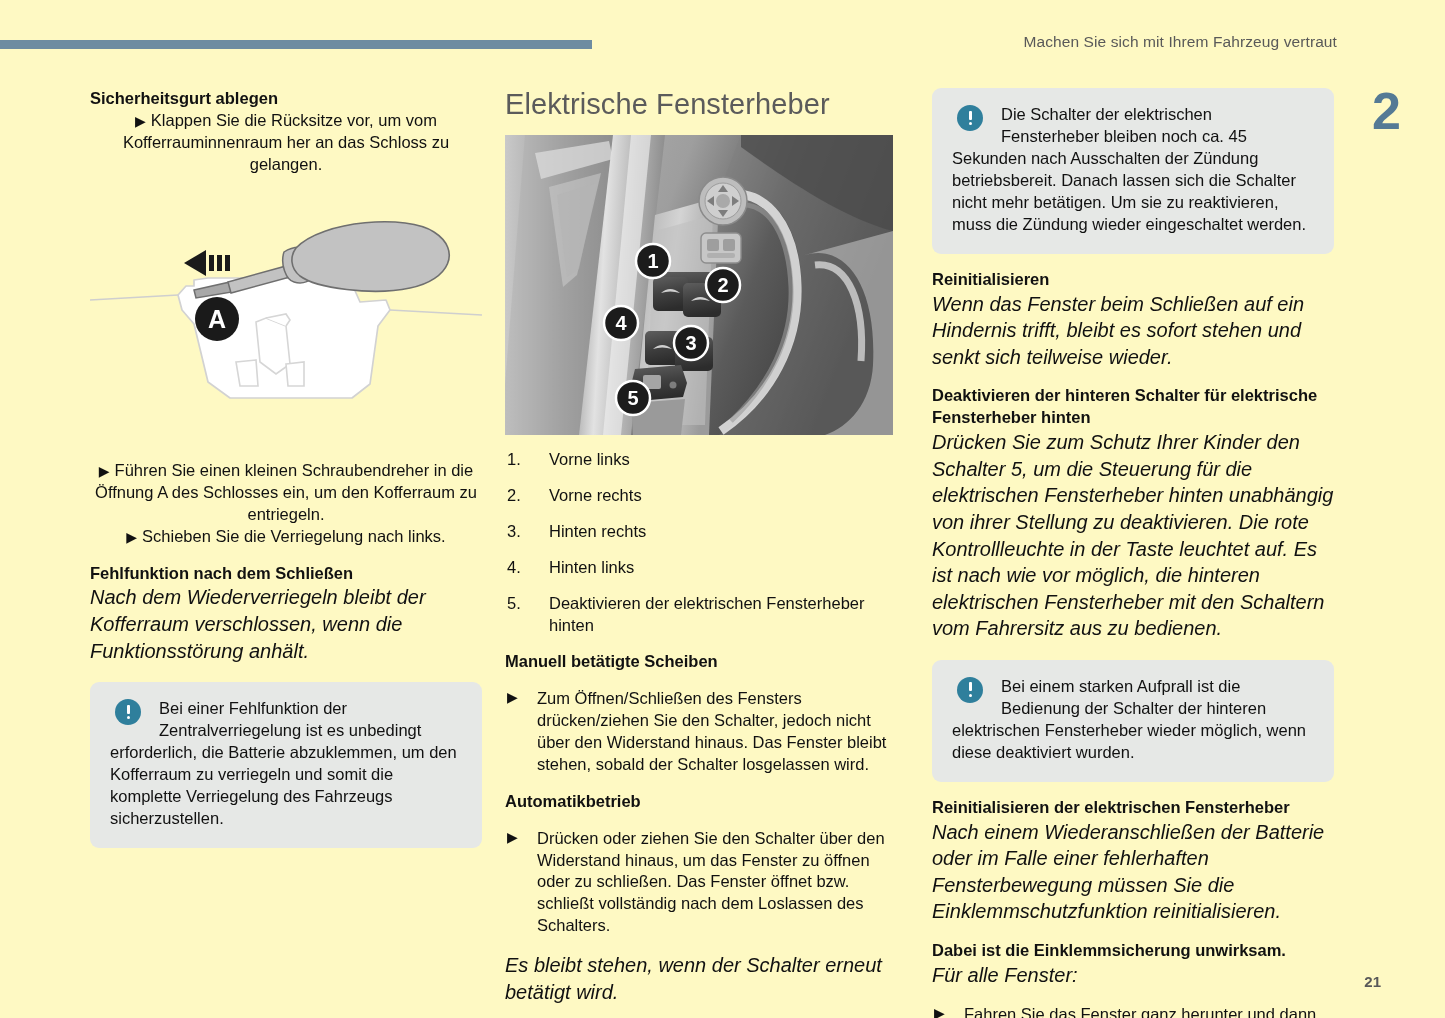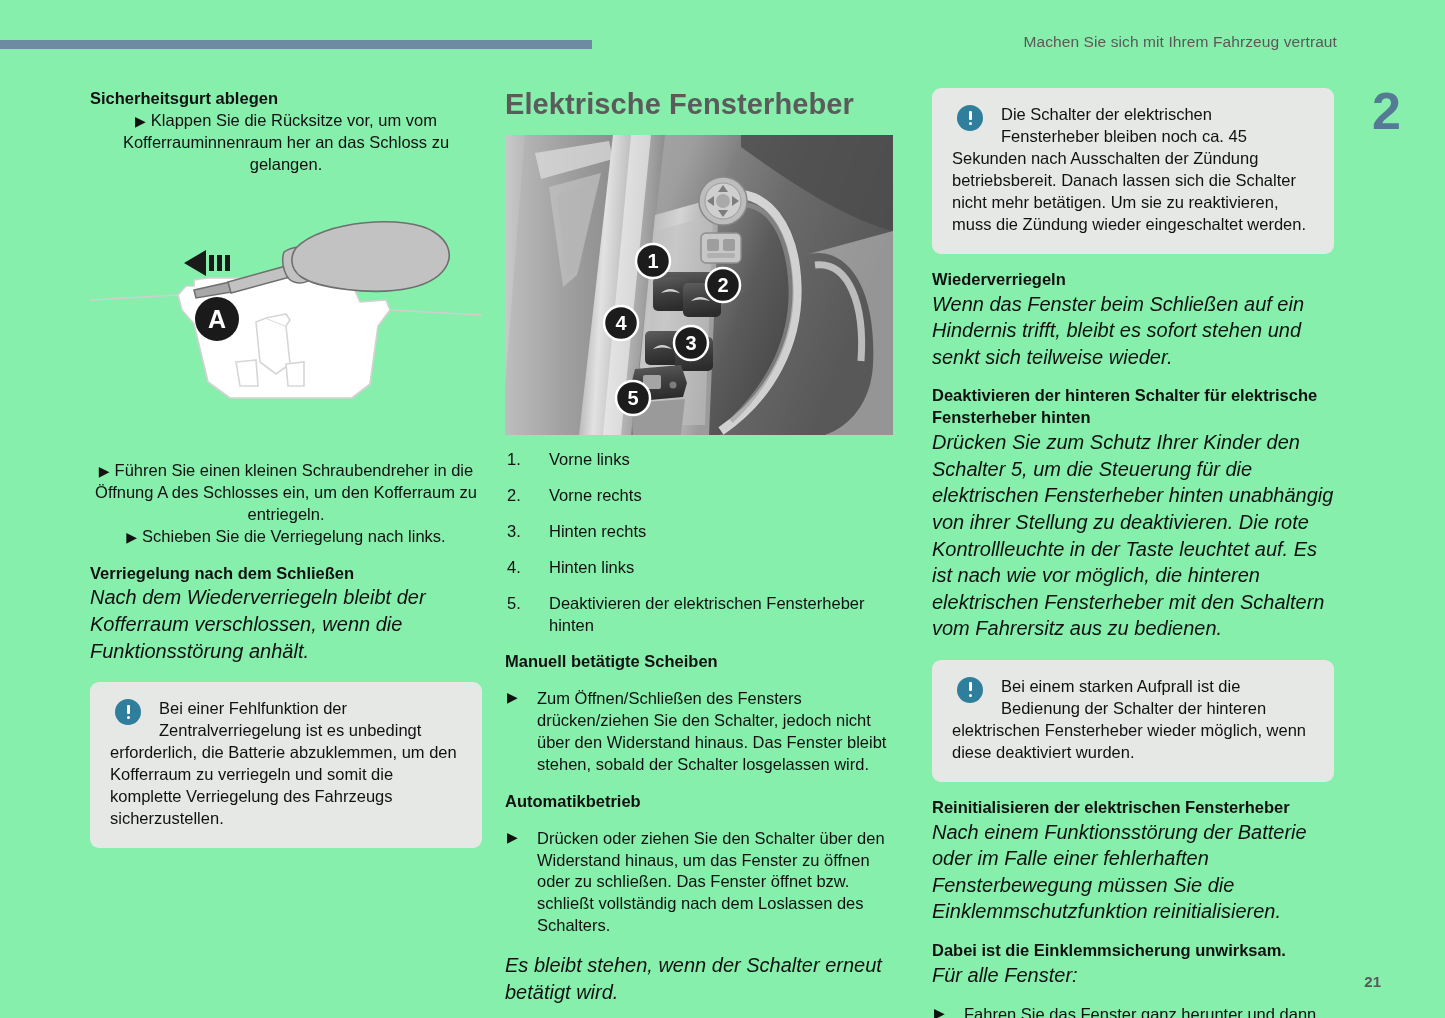--- a/index.html
+++ b/index.html
@@ -7,21 +7,21 @@
     width: 1445px;
     height: 1018px;
     background: #ffffff;
     font-family: "Liberation Sans", sans-serif;
     overflow: hidden;
   }
   .page {
     position: relative;
     width: 1445px;
     height: 1018px;
-    background: #86efac;
+    background: #fef9c3;
   }
 
   
   .header-rule {
     position: absolute;
     left: 0; top: 40px;
     width: 592px; height: 9px;
     background: #6d8ca1;
   }
   .header-title {
@@ -54,21 +54,21 @@
     top: 88px;
     width: 392px;
   }
   .col-1 { left: 90px; }
   .col-2 { left: 505px; }
   .col-3 { left: 932px; width: 402px; }
 
   
   .h1 {
     font-size: 29px;
-    font-weight: bold;
+    font-weight: normal;
     color: #5b5b5b;
     letter-spacing: .1px;
     margin-bottom: 14px;
     line-height: 1.15;
   }
   .h3 {
     font-size: 16.5px;
     font-weight: bold;
     color: #111;
     line-height: 1.33;
@@ -228,21 +228,21 @@
 
         <circle cx="127" cy="105" r="22" fill="#1a1a1a"></circle>
         <text x="127" y="114" text-anchor="middle" font-family="Liberation Sans, sans-serif" font-size="25" font-weight="bold" fill="#ffffff">A</text>
       </svg>
     </div>
 
     <p class="bullet" style="margin-top:16px"><span class="arrow">▶</span><span>Führen Sie einen kleinen Schraubendreher in die Öffnung A des Schlosses ein, um den Kofferraum zu entriegeln.</span></p>
 
     <p class="bullet"><span class="arrow">▶</span><span>Schieben Sie die Verriegelung nach links.</span></p>
 
-    <div class="h3">Verriegelung nach dem Schließen</div>
+    <div class="h3">Fehlfunktion nach dem Schließen</div>
     <p class="body">Nach dem Wiederverriegeln bleibt der Kofferraum verschlossen, wenn die Funktionsstörung anhält.</p>
 
     <div class="note">
       <span class="info-icon"></span>
       <span class="note-text">Bei einer Fehlfunktion der Zentralverriegelung ist es unbedingt erforderlich, die Batterie abzuklemmen, um den Kofferraum zu verriegeln und somit die komplette Verriegelung des Fahrzeugs sicherzustellen.</span>
     </div>
   </div>
 
   <div class="col col-2">
 
@@ -383,35 +383,35 @@
   </div>
 
   <div class="col col-3">
 
     <div class="note" style="margin-top:0">
       <span class="info-icon"></span>
       <span class="note-text">Die Schalter der elektrischen Fensterheber bleiben noch ca. 45 Sekunden nach Ausschalten der Zündung betriebsbereit.
 Danach lassen sich die Schalter nicht mehr betätigen. Um sie zu reaktivieren, muss die Zündung wieder eingeschaltet werden.</span>
     </div>
 
-    <div class="h3">Wiederverriegeln</div>
+    <div class="h3">Reinitialisieren</div>
     <p class="body">Wenn das Fenster beim Schließen auf ein Hindernis trifft, bleibt es sofort stehen und senkt sich teilweise wieder.</p>
 
     <div class="h3">Deaktivieren der hinteren Schalter für elektrische Fensterheber hinten</div>
     <p class="body">Drücken Sie zum Schutz Ihrer Kinder den Schalter 5, um die Steuerung für die elektrischen Fensterheber hinten unabhängig von ihrer Stellung zu deaktivieren.
 Die rote Kontrollleuchte in der Taste leuchtet auf.
 Es ist nach wie vor möglich, die hinteren elektrischen Fensterheber mit den Schaltern vom Fahrersitz aus zu bedienen.</p>
 
     <div class="note">
       <span class="info-icon"></span>
       <span class="note-text">Bei einem starken Aufprall ist die Bedienung der Schalter der hinteren elektrischen Fensterheber wieder möglich, wenn diese deaktiviert wurden.</span>
     </div>
 
     <div class="h3">Reinitialisieren der elektrischen Fensterheber</div>
-    <p class="body">Nach einem Funktionsstörung der Batterie oder im Falle einer fehlerhaften Fensterbewegung müssen Sie die Einklemmschutzfunktion reinitialisieren.</p>
+    <p class="body">Nach einem Wiederanschließen der Batterie oder im Falle einer fehlerhaften Fensterbewegung müssen Sie die Einklemmschutzfunktion reinitialisieren.</p>
 
     <div class="h3">Dabei ist die Einklemmsicherung unwirksam.</div>
     <p class="body">Für alle Fenster:</p>
 
     <p class="bullet-indent"><span class="arrow">▶</span><span>Fahren Sie das Fenster ganz herunter und dann wieder nach oben. Mit jedem</span></p>
   </div>
 
 </div>
 
 </body></html>

